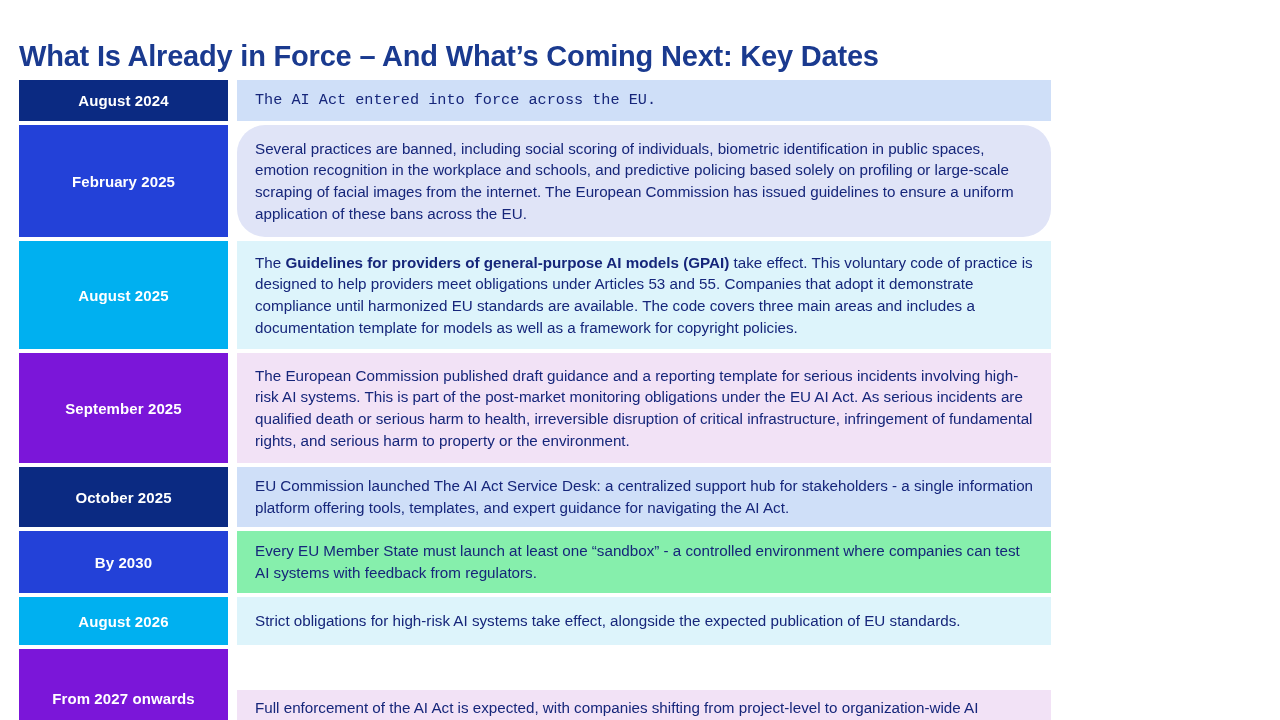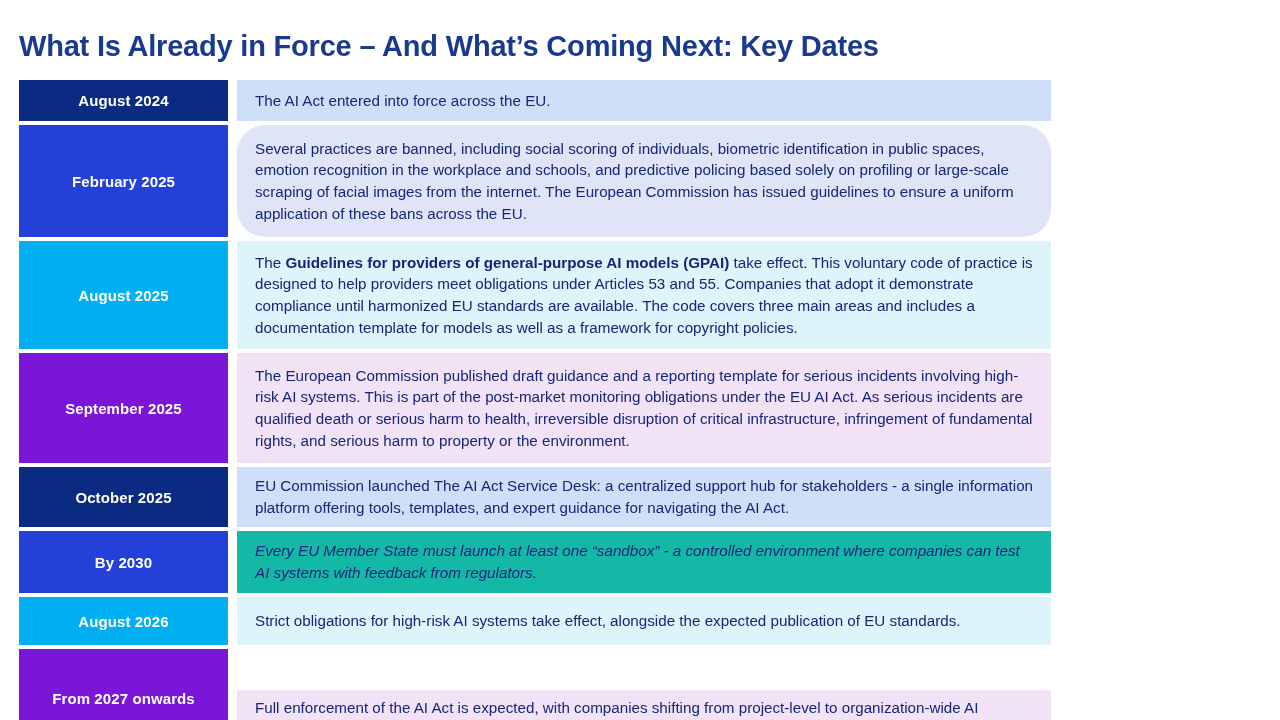--- a/index.html
+++ b/index.html
@@ -20,21 +20,21 @@
     position: relative;
     width: 1280px;
     height: 720px;
     background: #ffffff;
   }
 
   
   #page-title {
     position: absolute;
     left: 19px;
-    top: 12px;
+    top: 22px;
     width: 1230px;
     font-size: 29px;
     font-weight: bold;
     letter-spacing: -0.2px;
     color: #1a3a8f;
     line-height: 1.1;
     white-space: nowrap;
   }
 
   
@@ -97,21 +97,21 @@
 <div id="slide">
 
   <h1 id="page-title">What Is Already in Force – And What’s Coming Next: Key Dates</h1>
 
   <div id="timeline">
       <div class="tl-row" style="min-height: 41px;">
         <div class="tl-badge" style="background: rgb(11, 42, 130);">
           <span>August 2024</span>
         </div>
         <div class="tl-gap"></div>
-        <div class="tl-body" style="background: rgb(207, 223, 248);">
+        <div class="tl-body" style="background: rgb(207, 223, 248); font-family: Liberation Mono, monospace;">
           <p><span>The AI Act entered into force across the EU.</span></p>
         </div>
       </div>
       <div class="tl-row" style="min-height: 112px;">
         <div class="tl-badge" style="background: rgb(35, 65, 216);">
           <span>February 2025</span>
         </div>
         <div class="tl-gap"></div>
         <div class="tl-body" style="background: rgb(224, 228, 247); border-radius: 28px;">
           <p><span>Several practices are banned, including social scoring of individuals, biometric identification in public spaces, emotion recognition in the workplace and schools, and predictive policing based solely on profiling or large-scale scraping of facial images from the internet. The European Commission has issued guidelines to ensure a uniform application of these bans across the EU.</span></p>
@@ -142,21 +142,21 @@
         <div class="tl-gap"></div>
         <div class="tl-body" style="background: rgb(207, 223, 248);">
           <p><span>EU Commission launched The AI Act Service Desk: a centralized support hub for stakeholders - a single information platform offering tools, templates, and expert guidance for navigating the AI Act.</span></p>
         </div>
       </div>
       <div class="tl-row" style="min-height: 62px;">
         <div class="tl-badge" style="background: rgb(35, 65, 216);">
           <span>By 2030</span>
         </div>
         <div class="tl-gap"></div>
-        <div class="tl-body" style="background: #14b8a6; font-style: italic;">
+        <div class="tl-body" style="background: #86efac;">
           <p><span>Every EU Member State must launch at least one “sandbox” - a controlled environment where companies can test AI systems with feedback from regulators.</span></p>
         </div>
       </div>
       <div class="tl-row" style="min-height: 48px; border-radius: 12px;">
         <div class="tl-badge" style="background: rgb(0, 176, 240);">
           <span>August 2026</span>
         </div>
         <div class="tl-gap"></div>
         <div class="tl-body" style="background: rgb(221, 244, 251);">
           <p><span>Strict obligations for high-risk AI systems take effect, alongside the expected publication of EU standards.</span></p>

